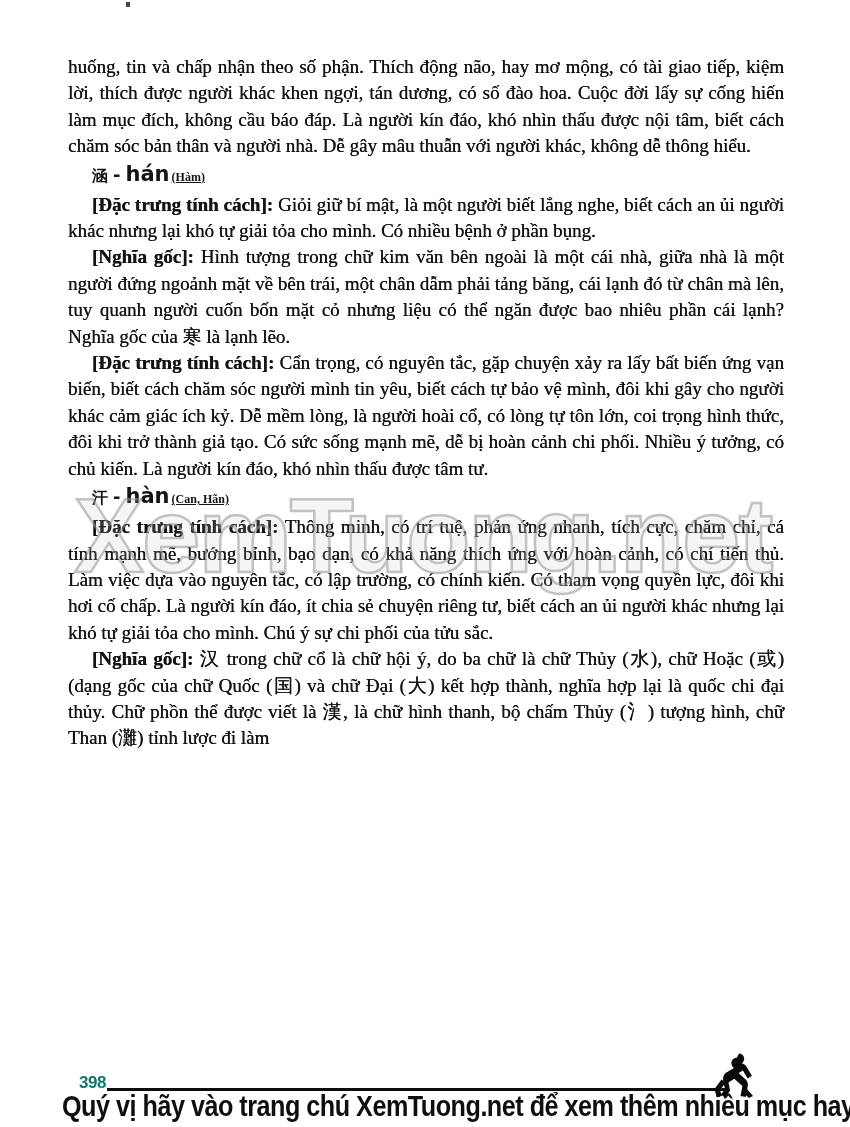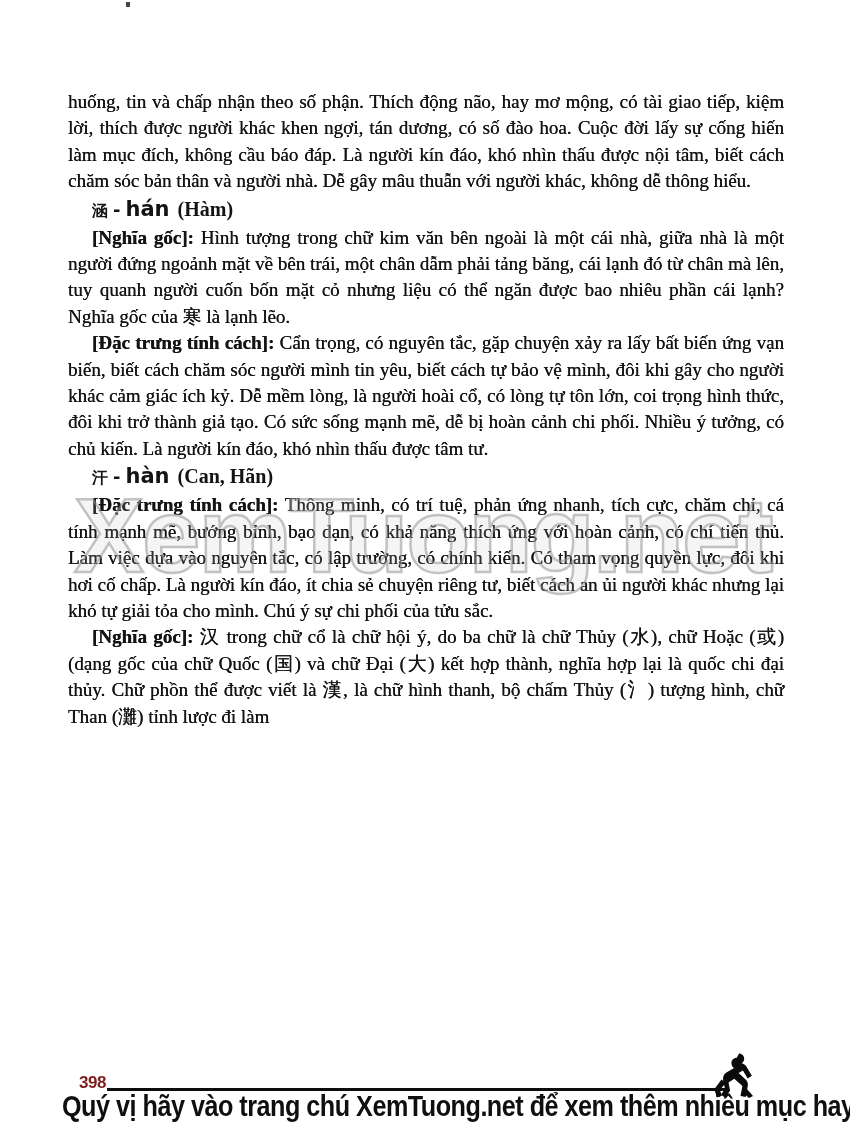--- a/index.html
+++ b/index.html
@@ -8,43 +8,43 @@
     font-family:"Liberation Serif",serif;color:#141414;overflow:hidden;
   }
   .speck{position:absolute;left:126px;top:2px;width:4px;height:5px;background:#444;}
   .text-col{
     position:absolute;left:68px;top:54px;width:716px;z-index:1;
   }
   p.body{
     font-size:19px;line-height:26.4px;text-align:justify;margin:0;
     text-indent:24px;text-shadow:0.25px 0 0 #141414;
   }
-  p.body.noindent{text-indent:0;margin-top:35px;}
+  p.body.noindent{text-indent:0;}
   .lbl{font-weight:bold;}
   .entry-heading{
     margin:1px 0;padding-left:24px;line-height:27px;white-space:nowrap;
   }
   .hanzi{font-size:16px;font-weight:bold;letter-spacing:0;}
   .sep{font-weight:bold;font-size:18px;margin:0 5px;font-family:"DejaVu Sans",sans-serif;}
   .pinyin{
     font-family:"DejaVu Sans",sans-serif;font-weight:bold;font-size:21px;
-    margin-right:8px;
+    margin-right:2px;
   }
-  .reading{font-weight:bold;font-size:20px;}
+  .reading{font-weight:bold;font-size:12px;text-decoration:underline;}
   .watermark{
     position:absolute;left:74px;top:476px;z-index:4;pointer-events:none;
     font-family:"Liberation Sans",sans-serif;font-weight:700;
     font-size:105px;letter-spacing:-2px;white-space:nowrap;
     color:rgba(190,190,190,0.16);
     -webkit-text-stroke:2.5px rgba(148,148,148,0.55);
   }
   .page-number{
     position:absolute;left:79px;top:1073px;z-index:3;
     font-family:"Liberation Sans",sans-serif;font-weight:700;font-size:17px;
-    letter-spacing:-0.5px;color:#7f1d1d;
+    letter-spacing:-0.5px;color:#0f766e;
   }
   .footer-rule{
     position:absolute;left:107px;top:1088px;width:620px;height:3px;
     background:#0d0d0d;z-index:2;
   }
   .banner{
     position:absolute;left:62px;top:1089px;z-index:3;
     font-family:"Liberation Sans",sans-serif;font-weight:700;font-size:30px;
     letter-spacing:-0.6px;white-space:nowrap;color:#0f0f0f;
     transform:scaleX(0.84);transform-origin:left top;
@@ -56,20 +56,24 @@
 
 <div class="speck"></div>
 
 <div class="text-col">
 
   <p class="body noindent">huống, tin và chấp nhận theo số phận. Thích động não, hay mơ mộng, có tài giao tiếp, kiệm lời, thích được người khác khen ngợi, tán dương, có số đào hoa. Cuộc đời lấy sự cống hiến làm mục đích, không cầu báo đáp. Là người kín đáo, khó nhìn thấu được nội tâm, biết cách chăm sóc bản thân và người nhà. Dễ gây mâu thuẫn với người khác, không dễ thông hiểu.</p>
 
   <div class="entry-heading">
     <span class="hanzi">涵</span><span class="sep">-</span><span class="pinyin">hán</span><span class="reading">(Hàm)</span>
   </div>
+  <p class="body">
+    <span class="lbl">[Đặc trưng tính cách]:</span>
+    <span>Giỏi giữ bí mật, là một người biết lắng nghe, biết cách an ủi người khác nhưng lại khó tự giải tỏa cho mình. Có nhiều bệnh ở phần bụng.</span>
+  </p>
 
   <p class="body">
     <span class="lbl">[Nghĩa gốc]:</span>
     <span>Hình tượng trong chữ kim văn bên ngoài là một cái nhà, giữa nhà là một người đứng ngoảnh mặt về bên trái, một chân dẫm phải tảng băng, cái lạnh đó từ chân mà lên, tuy quanh người cuốn bốn mặt cỏ nhưng liệu có thể ngăn được bao nhiêu phần cái lạnh? Nghĩa gốc của 寒 là lạnh lẽo.</span>
   </p>
   <p class="body">
     <span class="lbl">[Đặc trưng tính cách]:</span>
     <span>Cẩn trọng, có nguyên tắc, gặp chuyện xảy ra lấy bất biến ứng vạn biến, biết cách chăm sóc người mình tin yêu, biết cách tự bảo vệ mình, đôi khi gây cho người khác cảm giác ích kỷ. Dễ mềm lòng, là người hoài cổ, có lòng tự tôn lớn, coi trọng hình thức, đôi khi trở thành giả tạo. Có sức sống mạnh mẽ, dễ bị hoàn cảnh chi phối. Nhiều ý tưởng, có chủ kiến. Là người kín đáo, khó nhìn thấu được tâm tư.</span>
   </p>
 

